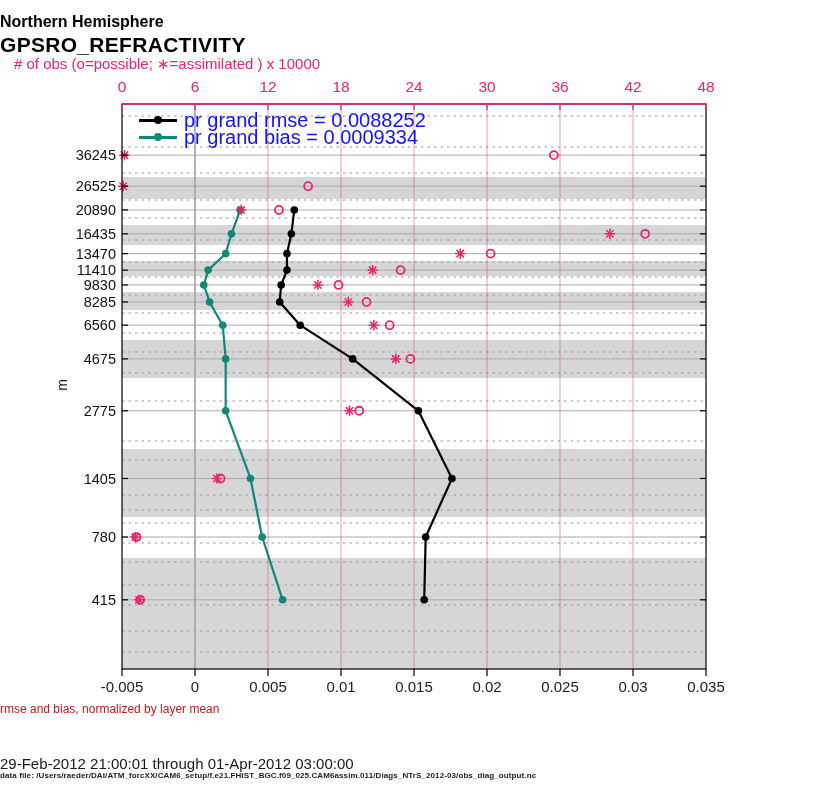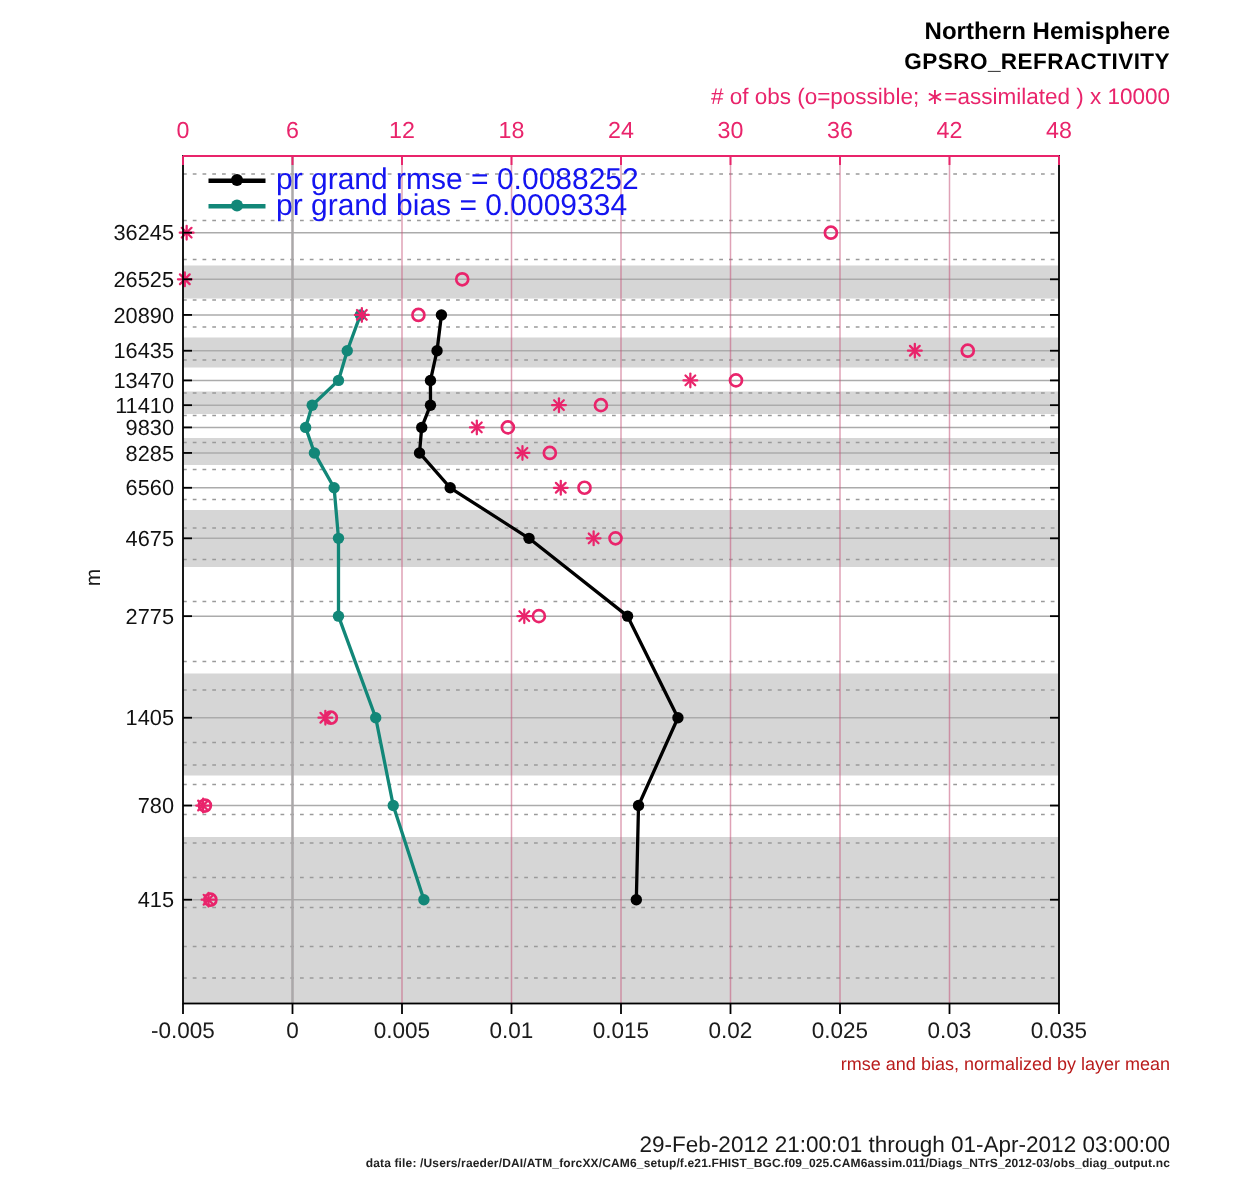--- a/index.html
+++ b/index.html
@@ -1,22 +1,22 @@
 <!DOCTYPE html>
 <html><head>
 <meta charset="utf-8">
 <style>
   html,body{margin:0;padding:0;background:#fff;}
   .canvas{position:relative;width:830px;height:800px;background:#ffffff;overflow:hidden;
           font-family:"Liberation Sans",sans-serif;}
   .abs{position:absolute;}
-  .ctr{left:0;width:780px;text-align:right;}
+  .ctr{left:0;width:780px;text-align:left;}
   .title1{top:13px;font-size:16px;font-weight:bold;color:#000;}
-  .title2{top:33px;font-size:15px;font-weight:bold;color:#000;letter-spacing:.3px;}
-  .obslab{top:55px;font-size:15px;font-weight:500;}
+  .title2{top:33px;font-size:21px;font-weight:bold;color:#000;letter-spacing:.3px;}
+  .obslab{top:55px;font-size:15px;font-weight:500;margin-left:14px;}
   .xlab{top:702px;font-size:12px;color:#b91c1c;}
   .datelab{top:755px;font-size:15px;color:#1a1a1a;}
   .filelab{top:771px;font-size:8px;color:#222;letter-spacing:.1px;font-weight:bold;}
   .ylab{left:56px;top:377px;font-size:14px;color:#1a1a1a;transform:rotate(-90deg);}
   #plot-svg{position:absolute;left:0;top:0;}
   .legend{left:139px;top:112px;font-size:20px;color:#1414f0;}
   .legend-row{display:flex;align-items:center;height:17px;white-space:nowrap;}
   .legend-line{position:relative;width:38px;height:2.5px;margin-right:7px;flex:0 0 38px;}
   .legend-dot{position:absolute;left:15px;top:-2.8px;width:8px;height:8px;border-radius:50%;}
 </style>

